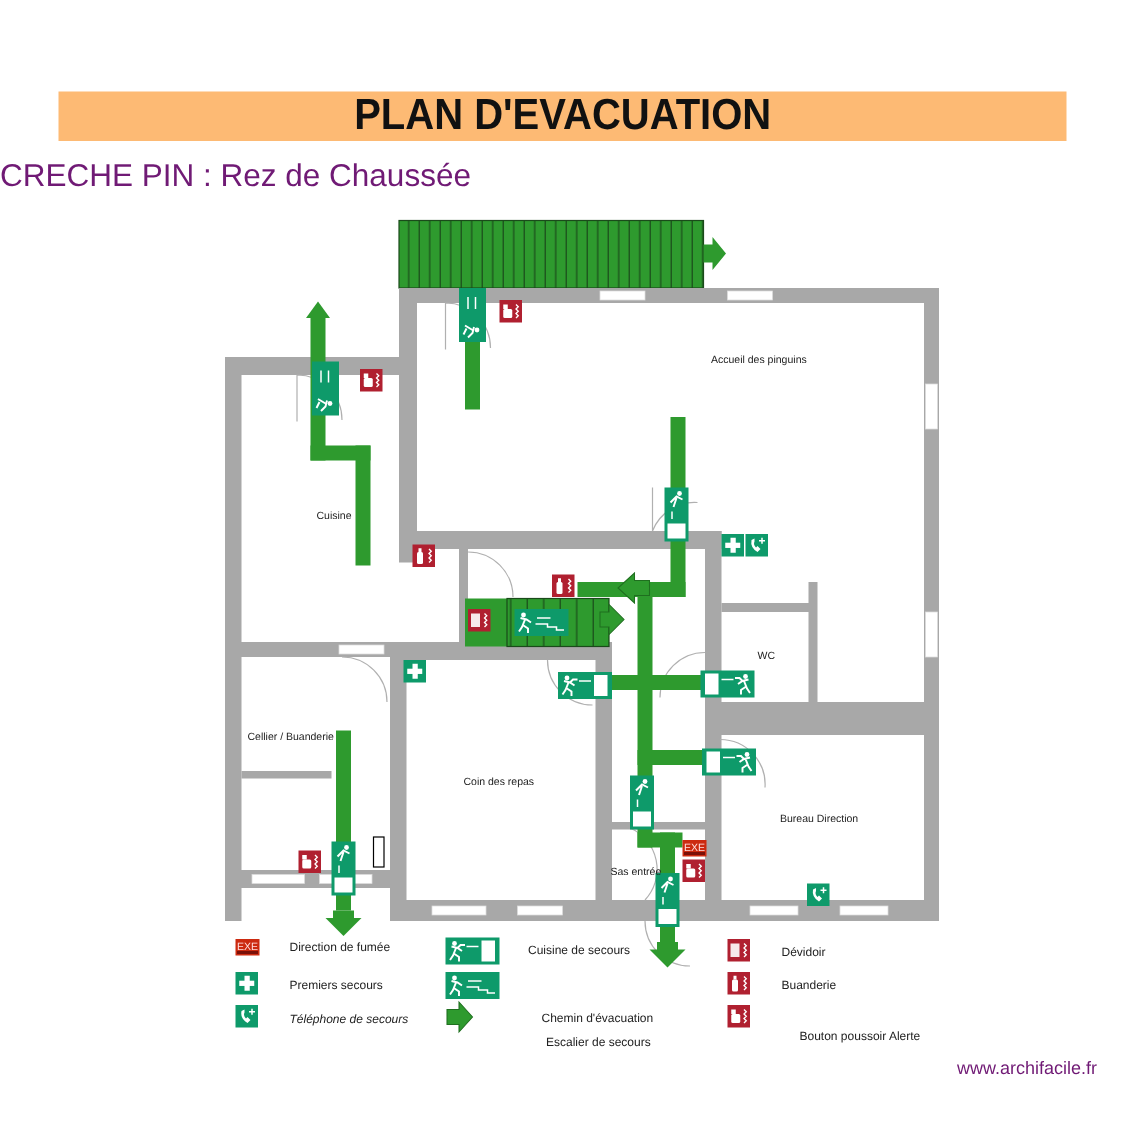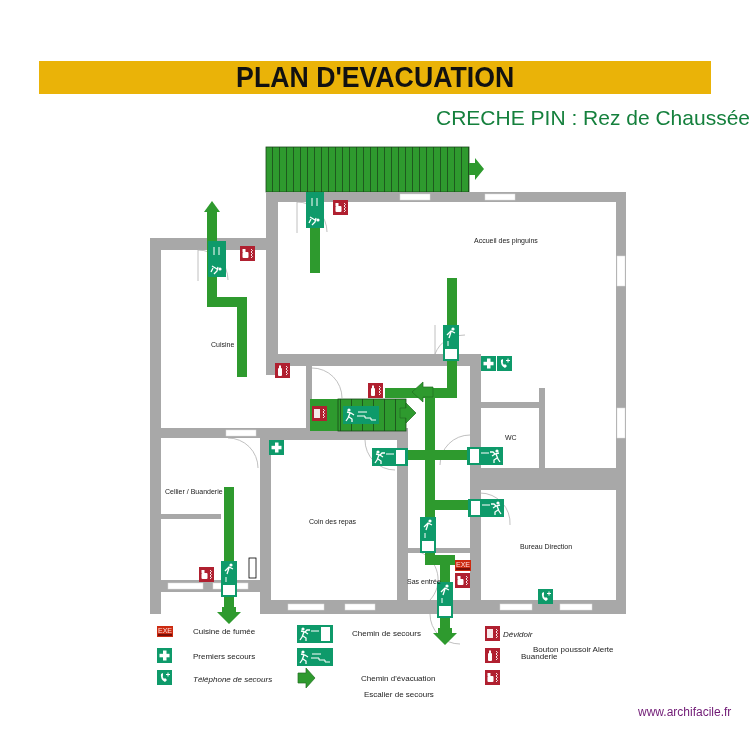--- a/index.html
+++ b/index.html
@@ -1,19 +1,19 @@
 <!DOCTYPE html>
 <html><head>
 <meta charset="utf-8">
 <style>
   html, body { margin:0; padding:0; background:#ffffff; }
   body { width:750px; height:750px; position:relative; overflow:hidden; font-family:"Liberation Sans", sans-serif; }
-  .banner { position:absolute; left:39px; top:61px; width:672px; height:33px; background:#eab308; display:flex; align-items:center; justify-content:center; }
+  .banner { position:absolute; left:39px; top:61px; width:672px; height:33px; background:#fdba74; display:flex; align-items:center; justify-content:center; }
   .banner-title { font-family:"Liberation Sans", sans-serif; font-weight:bold; font-size:29px; color:#111; letter-spacing:0px; transform:scaleX(0.92); }
-  .subtitle { position:absolute; left:0; width:750px; top:106px; text-align:right; font-size:21px; color:#15803d; }
+  .subtitle { position:absolute; left:0; width:750px; top:106px; text-align:left; font-size:21px; color:#701a75; }
   svg.plan { position:absolute; left:0; top:0; }
   .room-label { position:absolute; font-size:7px; color:#222; white-space:nowrap; }
   .legend-label { position:absolute; font-size:8px; color:#222; white-space:nowrap; }
   .watermark { position:absolute; left:638px; top:705px; font-size:12px; color:#701a75; }
 </style>
 </head>
 <body>
 
 <div class="banner">
   <span class="banner-title">PLAN D'EVACUATION</span>
@@ -248,23 +248,23 @@
 </svg>
 
 <div class="room-label" style="left:474px; top:237px;">Accueil des pinguins</div>
 <div class="room-label" style="left:211px; top:341px;">Cuisine</div>
 <div class="room-label" style="left:505px; top:434px;">WC</div>
 <div class="room-label" style="left:165px; top:488px;">Cellier / Buanderie</div>
 <div class="room-label" style="left:309px; top:518px;">Coin des repas</div>
 <div class="room-label" style="left:520px; top:543px;">Bureau Direction</div>
 <div class="room-label" style="left:407px; top:578px;">Sas entrée</div>
 
-<div class="legend-label" style="left:193px; top:627px;">Cuisine de fumée</div>
+<div class="legend-label" style="left:193px; top:627px;">Direction de fumée</div>
 <div class="legend-label" style="left:193px; top:652px;">Premiers secours</div>
 <div class="legend-label" style="left:193px; top:675px;font-style:italic;">Téléphone de secours</div>
-<div class="legend-label" style="left:352px; top:629px;">Chemin de secours</div>
+<div class="legend-label" style="left:352px; top:629px;">Cuisine de secours</div>
 <div class="legend-label" style="left:352px; top:690px;padding-left:12px;">Escalier de secours</div>
 <div class="legend-label" style="left:349px; top:674px;margin-left:12px;">Chemin d'évacuation</div>
-<div class="legend-label" style="left:503px; top:630px;font-style:italic;">Dévidoir</div>
+<div class="legend-label" style="left:521px; top:630px;">Dévidoir</div>
 <div class="legend-label" style="left:521px; top:652px;">Buanderie</div>
-<div class="legend-label" style="left:521px; top:645px;padding-left:12px;">Bouton poussoir Alerte</div>
+<div class="legend-label" style="left:521px; top:686px;padding-left:12px;">Bouton poussoir Alerte</div>
 
 <div class="watermark">www.archifacile.fr</div>
 
 </body></html>

